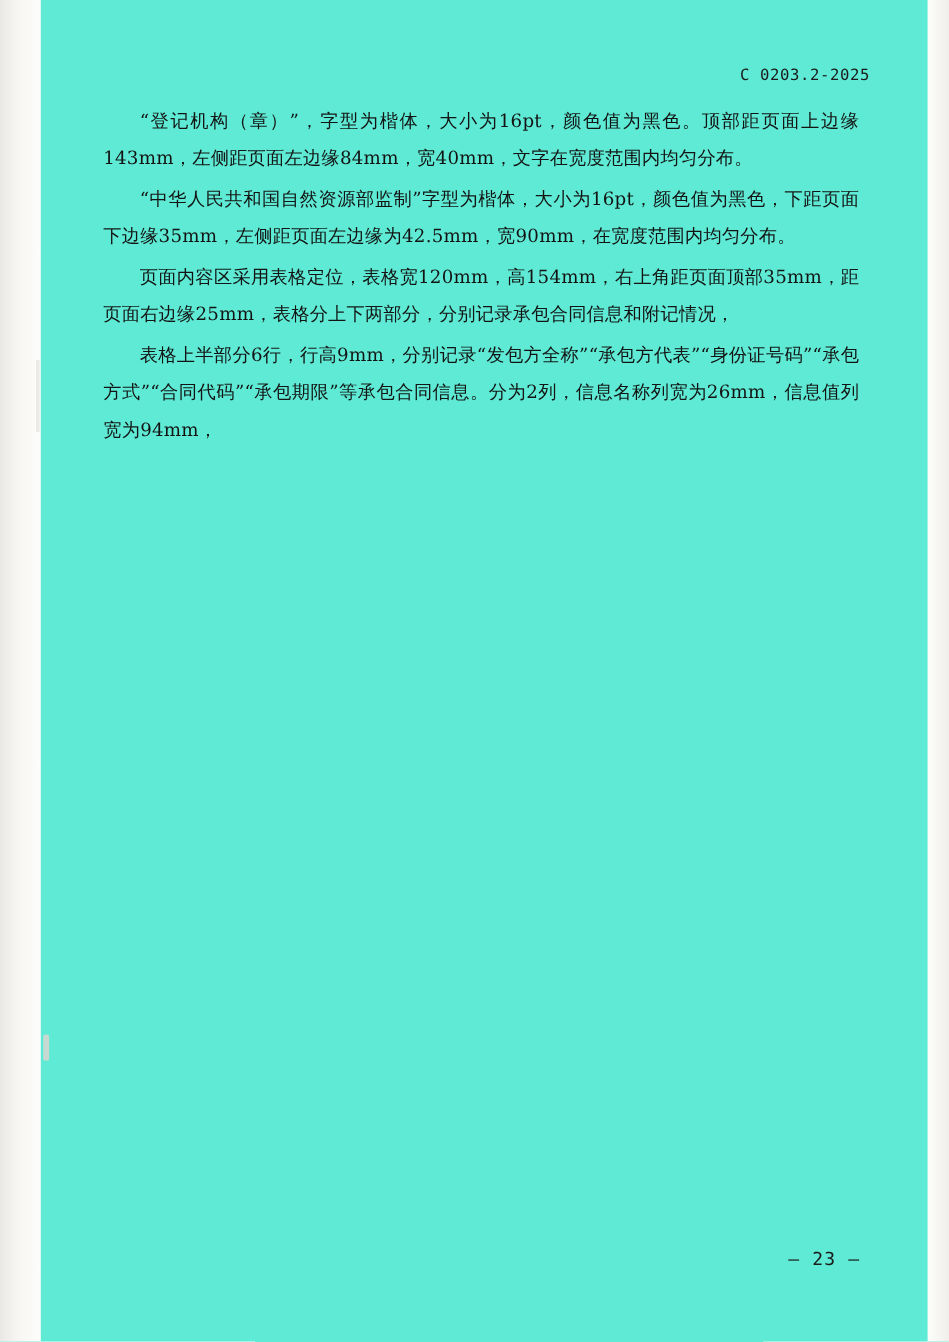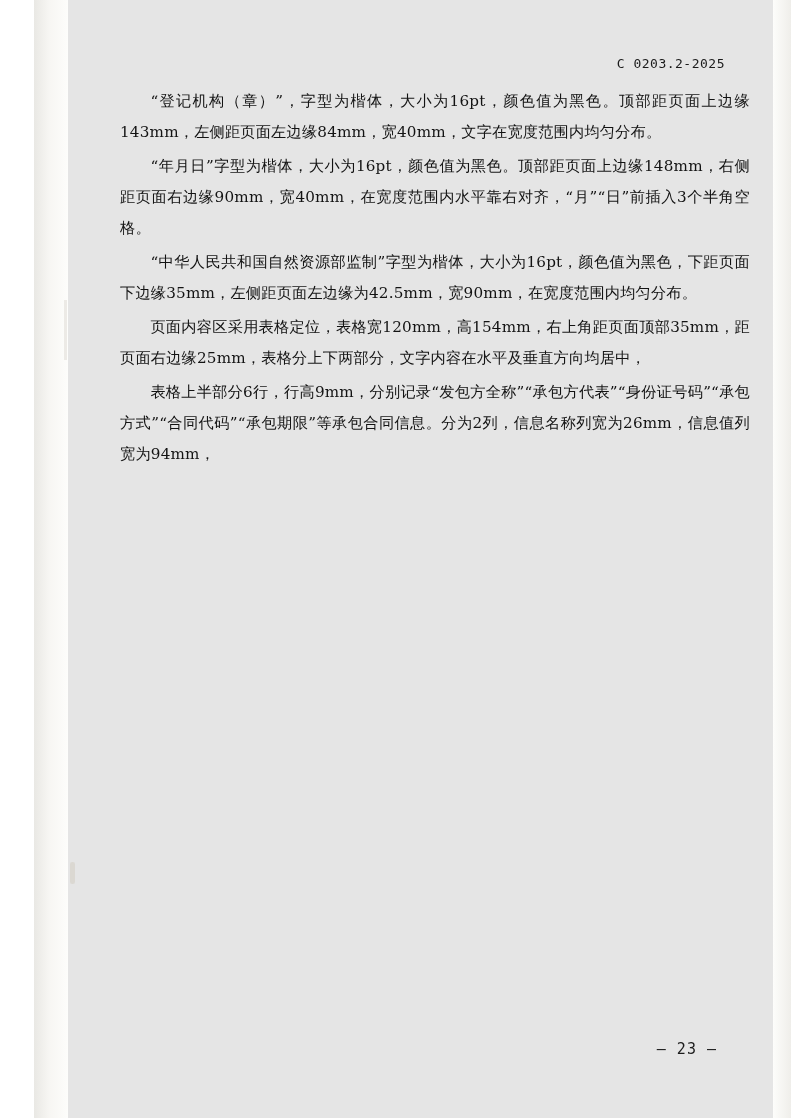--- a/index.html
+++ b/index.html
@@ -11,22 +11,21 @@
     height: 1118px;
     background: #ffffff;
     font-family: "DejaVu Serif", "Liberation Serif", serif;
     color: #111111;
     overflow: hidden;
     position: relative;
   }
   .page {
     position: absolute;
     inset: 0;
-    background: #e5e5e5;
-    margin-left: 34px;
+    background: #5eead4;
   }
   
   .page::before {
     content: "";
     position: absolute;
     left: 0; top: 0; bottom: 0;
     width: 34px;
     background: linear-gradient(to right, #e9e8e4 0%, #f7f6f3 45%, #fdfdfb 100%);
     pointer-events: none;
   }
@@ -112,22 +111,21 @@
 
 <div class="page">
 
   <div class="edge-mark2"></div>
   <div class="edge-mark"></div>
 
   <div class="header">C 0203.2-2025</div>
 
   <div class="content">
     <p class="para">“登记机构（章）”，字型为楷体，大小为16pt，颜色值为黑色。顶部距页面上边缘143mm，左侧距页面左边缘84mm，宽40mm，文字在宽度范围内均匀分布。</p>
-    <p class="para">“年月日”字型为楷体，大小为16pt，颜色值为黑色。顶部距页面上边缘148mm，右侧距页面右边缘90mm，宽40mm，在宽度范围内水平靠右对齐，“月”“日”前插入3个半角空格。</p>
     <p class="para">“中华人民共和国自然资源部监制”字型为楷体，大小为16pt，颜色值为黑色，下距页面下边缘35mm，左侧距页面左边缘为42.5mm，宽90mm，在宽度范围内均匀分布。</p>
-    <p class="para">页面内容区采用表格定位，表格宽120mm，高154mm，右上角距页面顶部35mm，距页面右边缘25mm，表格分上下两部分，文字内容在水平及垂直方向均居中，</p>
+    <p class="para">页面内容区采用表格定位，表格宽120mm，高154mm，右上角距页面顶部35mm，距页面右边缘25mm，表格分上下两部分，分别记录承包合同信息和附记情况，</p>
     <p class="para">表格上半部分6行，行高9mm，分别记录“发包方全称”“承包方代表”“身份证号码”“承包方式”“合同代码”“承包期限”等承包合同信息。分为2列，信息名称列宽为26mm，信息值列宽为94mm，</p>
 
 
   </div>
 
   <div class="footer">— 23 —</div>
 </div>
 
 </body></html>

